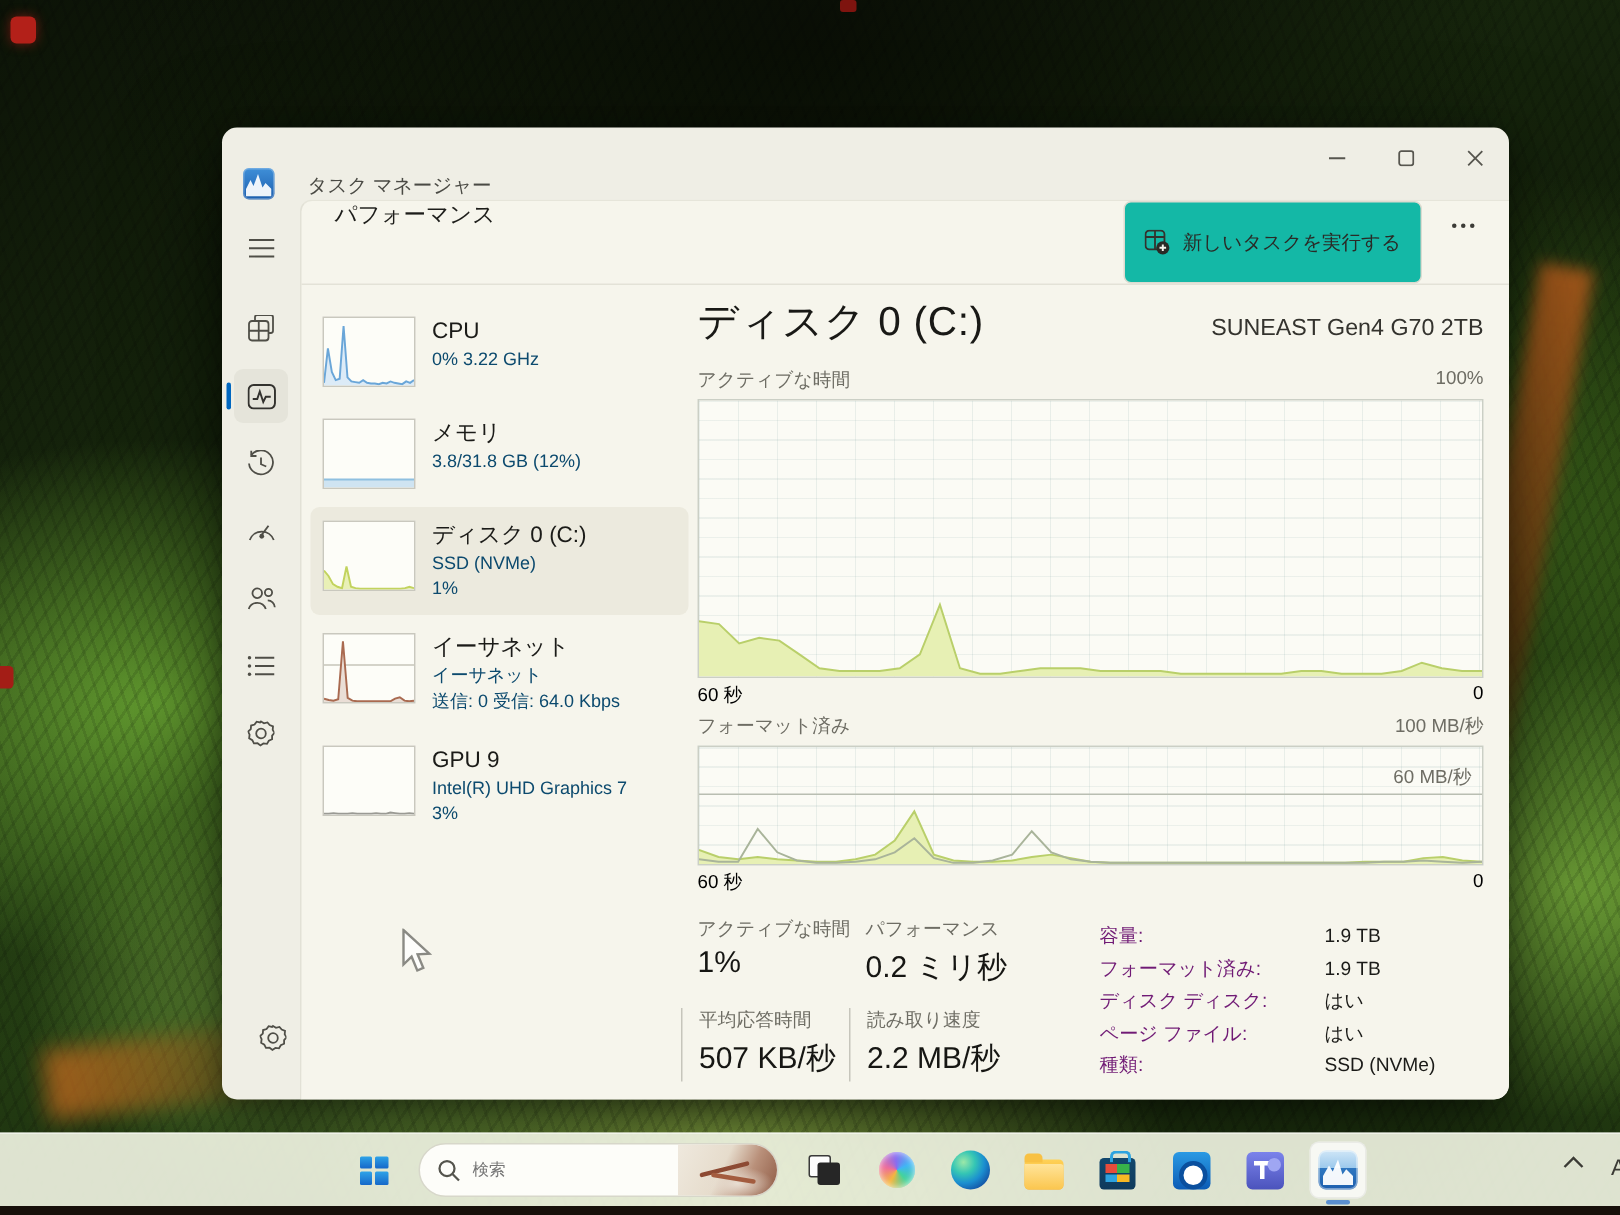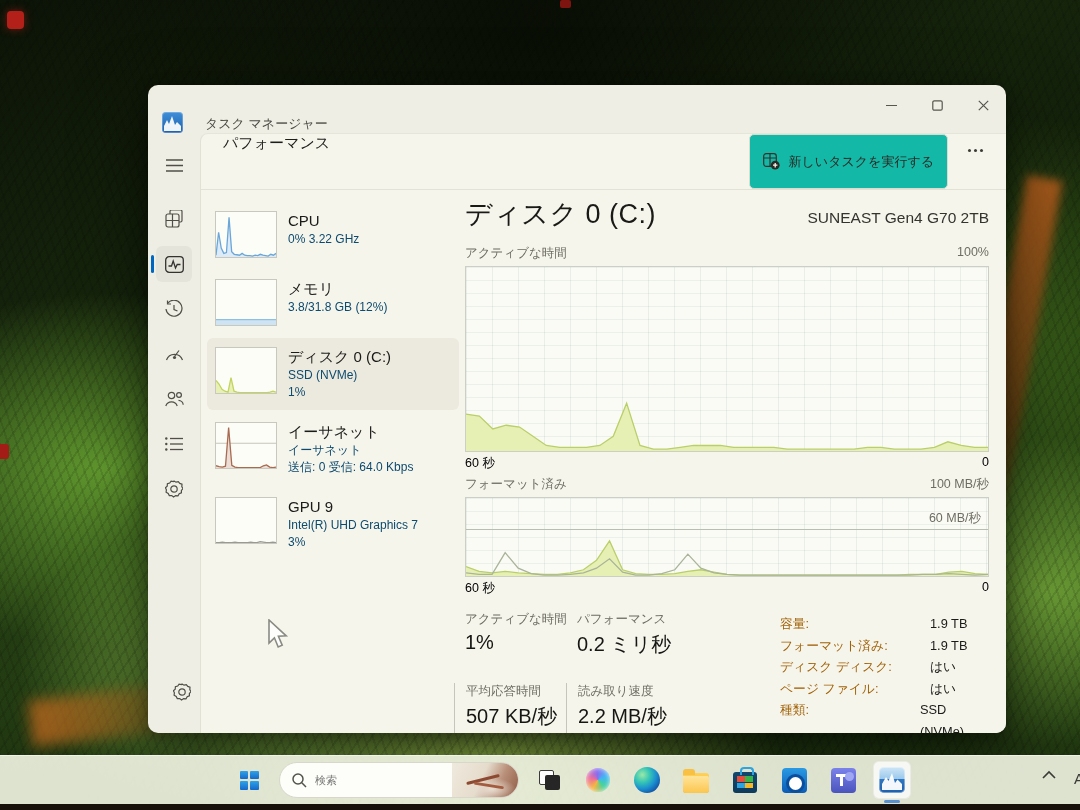--- a/index.html
+++ b/index.html
@@ -95,21 +95,21 @@
   .scale-label { position:absolute; right:7px; top:calc(40% - 19px); font-size:12.5px; color:#6e6d64; }
 
   
   .stats-row { display:flex; margin-top:14px; }
   .stats-grid { display:grid; grid-template-columns:112px 150px; grid-row-gap:13px; }
   .stat .slabel { font-size:12.5px; color:#6e6d64; white-space:nowrap; }
   .stat .svalue { font-size:20px; color:#161613; margin-top:3px; white-space:nowrap; }
   .stat.barred { border-left:1px solid #c6c5bb; padding-left:11px; margin-left:-11px; }
   .details { margin-left:6px; margin-top:2px; }
   .drow { display:flex; line-height:21.5px; }
-  .dlabel { width:150px; font-size:12.8px; color:#a16207;margin-left:47px; }
+  .dlabel { width:150px; font-size:12.8px; color:#701a75; }
   .dvalue { font-size:12.8px; color:#1b1b18; }
 
   
   .taskbar { position:absolute; left:0; right:0; bottom:6px; height:49px;
     background:rgba(237,241,223,.93); border-top:1px solid rgba(255,255,255,.55); }
   .bezel { position:absolute; left:0; right:0; bottom:0; height:6px; background:#17100a; }
   .tb-group { position:absolute; left:230px; top:0; height:100%; display:flex; align-items:center; gap:11px; }
   .tb-btn { width:38px; height:38px; border-radius:6px; display:flex; align-items:center; justify-content:center; position:relative; }
   .tb-btn.active { background:rgba(255,255,255,.75); box-shadow:inset 0 0 0 1px rgba(0,0,0,.05); }
   .tb-btn.active::after { content:""; position:absolute; bottom:-4px; left:11px; width:16px; height:3px; border-radius:2px; background:#5a8fd0; }

